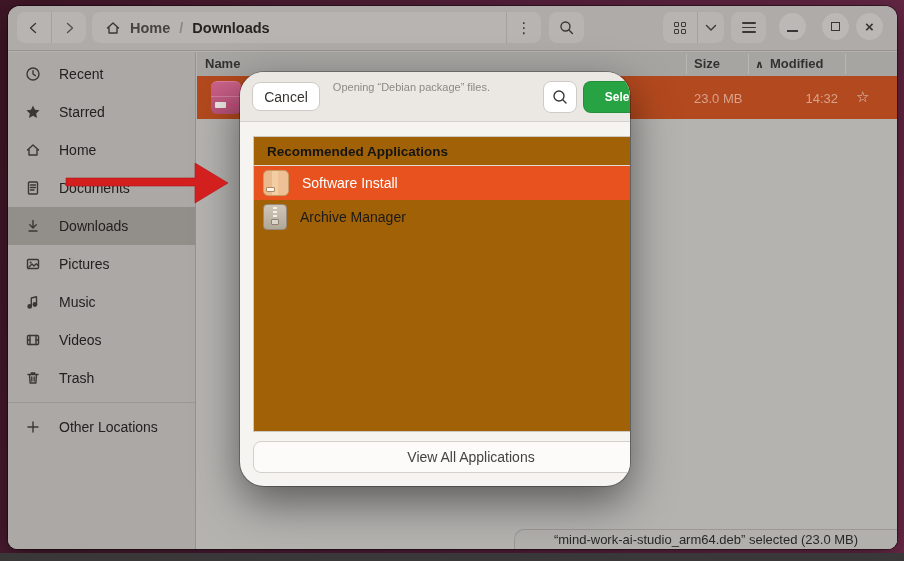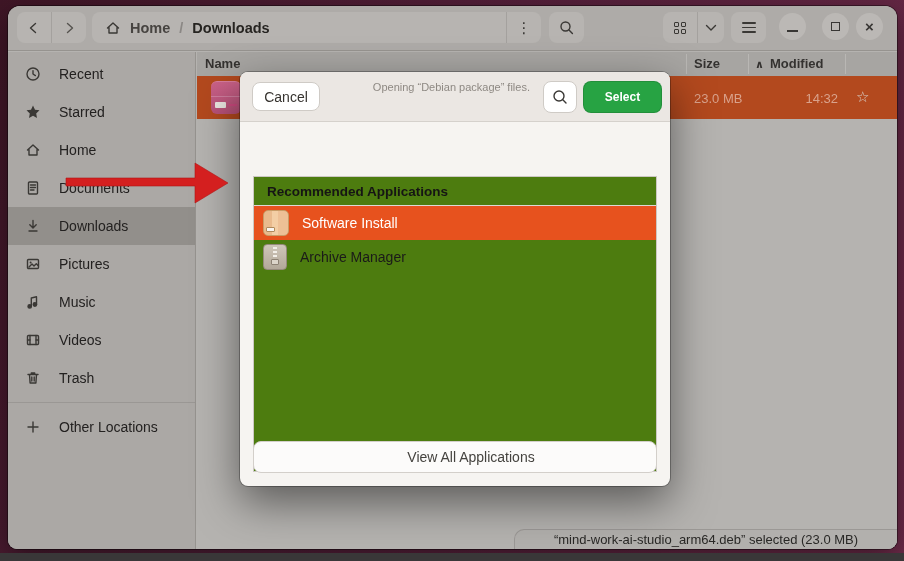--- a/index.html
+++ b/index.html
@@ -68,38 +68,38 @@
                      border-radius:1px; }
   .deb-icon .dash { position:absolute; right:4px; bottom:8px; width:8px; height:2px; background:#cf4a80; }
   .row-star { position:absolute; left:659px; top:12px; font-size:15px; color:#d8cfc8; }
 
   
   .statusbar { position:absolute; right:0; bottom:0; width:383px; height:20px; background:#b2b0ad;
                border-top:1px solid #9b9895; border-left:1px solid #9b9895; border-top-left-radius:10px;
                display:flex; align-items:center; justify-content:center; font-size:13px; color:#292826; }
 
   
-  .dialog { position:absolute; left:240px; top:72px; width:430px; height:414px; background:#f6f4f1;
-            border-radius:8px; box-shadow:0 0 0 1px rgba(0,0,0,.28),0 16px 44px rgba(0,0,0,.5);
+  .dialog { position:absolute; left:240px; top:72px; width:390px; height:414px; background:#f6f4f1;
+            border-radius:24px; box-shadow:0 0 0 1px rgba(0,0,0,.28),0 16px 44px rgba(0,0,0,.5);
             overflow:hidden; }
   .dlg-head { position:absolute; left:0; top:0; right:0; height:50px; background:#ebe7e3;
               border-bottom:1px solid #d5d1cc; }
   .dlg-cancel { position:absolute; left:12px; top:10px; width:68px; height:29px; background:#ffffff;
                 border:1px solid #cfcbc6; border-radius:8px; font-size:14px; color:#373430;
                 display:flex; align-items:center; justify-content:center; }
   .dlg-titlebox { position:absolute; left:90px; right:140px; top:7px; text-align:center; }
   .dlg-title { font-size:14.5px; font-weight:bold; color:#2c2a27; }
   .dlg-sub { font-size:11px; color:#8e8983; margin-top:2px;text-align:right; }
   .dlg-search { position:absolute; left:303px; top:9px; width:34px; height:32px; background:#ffffff;
                 border:1px solid #cfcbc6; border-radius:8px; display:flex; align-items:center; justify-content:center; }
   .dlg-select { position:absolute; left:343px; top:9px; width:79px; height:32px; border-radius:8px;
                 background:#27a343; border:1px solid rgba(0,0,0,.12); color:#ffffff; font-size:12px;
                 font-weight:bold; display:flex; align-items:center; justify-content:center; }
-  .app-panel { position:absolute; left:13px; top:64px; width:404px; height:296px; background:#4d7c0f;
-               border:1px solid #ccc8c3;margin-top:40px; }
+  .app-panel { position:absolute; left:13px; top:64px; width:404px; height:296px; background:#a16207;
+               border:1px solid #ccc8c3; }
   .panel-head { height:29px; display:flex; align-items:center; padding-left:13px; font-size:13.5px;
                 font-weight:bold; color:#161514; border-bottom:1px solid #dedad5; }
   .app-row { height:34px; display:flex; align-items:center; padding-left:9px; gap:13px; font-size:14px;
              color:#1b1a19; }
   .app-row.sel { background:#e7521e; color:#ffffff; }
   .app-ic-sw { width:26px; height:26px; border-radius:5px; position:relative;
                background:linear-gradient(90deg,#e9ba8d 0 32%,#f3cea5 32% 58%,#edc096 58%);
                border:1px solid #c99c67; }
   .app-ic-sw .label { position:absolute; left:2px; bottom:3px; width:9px; height:5px; background:#f8f5f1;
                       border-radius:1px; border:0.5px solid #b08a5c; }

